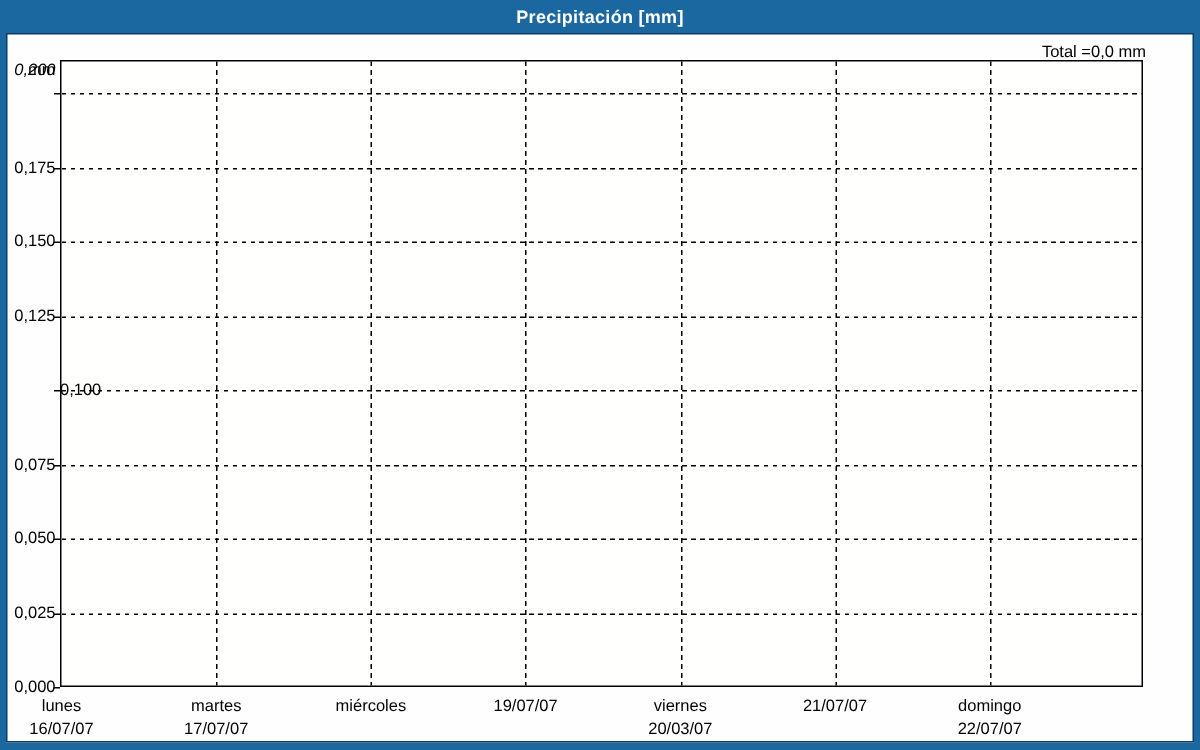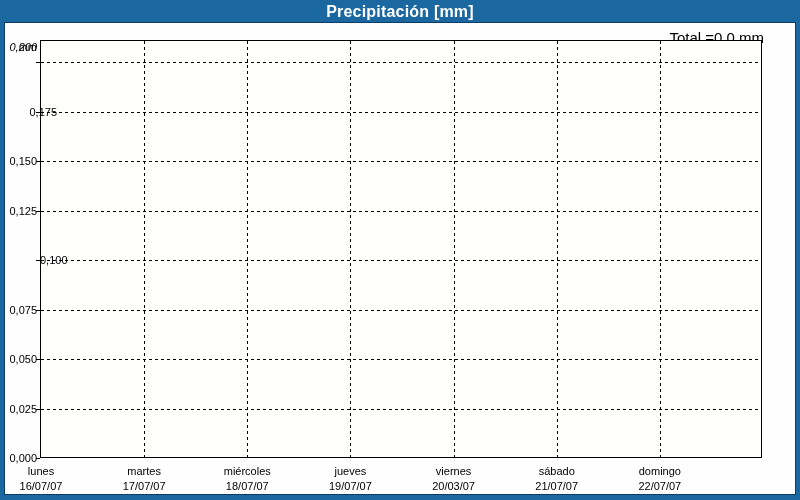--- a/index.html
+++ b/index.html
@@ -6,32 +6,32 @@
   *{box-sizing:border-box;}
   .frame{
     position:relative;
     width:800px;height:500px;
     background:#1a689f;
     font-family:"Liberation Sans", sans-serif;
     overflow:hidden;
   }
   .titlebar{
     position:absolute;top:0;left:0;right:0;height:22px;
-    color:#ffffff;font-weight:bold;font-size:16px;
+    color:#ffffff;font-weight:bold;font-size:12px;
     text-align:center;line-height:23px;
     letter-spacing:0.2px;
   }
   .panel{
     position:absolute;left:4px;top:22px;right:4px;bottom:5px;
     background:#fdfefd;
     border:1px solid #0d3d66;
   }
   .total-label{
     position:absolute;top:6px;left:35px;width:724px;
-    text-align:right;font-size:15px;color:#000;
+    text-align:right;font-size:11px;color:#000;
   }
   .unit-label{
     position:absolute;top:18px;left:0;width:32px;
     text-align:right;font-size:11px;color:#000;
   }
   .plot{
     position:absolute;left:35px;top:17px;width:722px;height:418px;
     border:1px solid #000000;
     background:#fffffe;
   }
@@ -84,50 +84,47 @@
         <div class="ytick" style="top: 417px;"></div>
         <div class="vgrid" style="left: 103px;"></div>
         <div class="vgrid" style="left: 206px;"></div>
         <div class="vgrid" style="left: 309px;"></div>
         <div class="vgrid" style="left: 413px;"></div>
         <div class="vgrid" style="left: 516px;"></div>
         <div class="vgrid" style="left: 619px;"></div>
       </div>
     <div id="labels-layer">
         <div class="y-label" style="top: 18px; font-style: italic;">0,200</div>
-        <div class="y-label" style="top: 83px; margin-left: 20px;">0,175</div>
+        <div class="y-label" style="top: 83px;">0,175</div>
         <div class="y-label" style="top: 132px;">0,150</div>
         <div class="y-label" style="top: 182px;">0,125</div>
         <div class="y-label" style="top: 231px; padding-left: 35px;">0,100</div>
         <div class="y-label" style="top: 281px;">0,075</div>
         <div class="y-label" style="top: 330px;">0,050</div>
         <div class="y-label" style="top: 380px;">0,025</div>
         <div class="y-label" style="top: 429px;">0,000</div>
         <div class="x-label" style="left: 36px;">
           <div>lunes</div>
           <div>16/07/07</div>
         </div>
         <div class="x-label" style="left: 139.143px;">
           <div>martes</div>
           <div>17/07/07</div>
         </div>
         <div class="x-label" style="left: 242.286px;">
           <div>miércoles</div>
-          <div>18/07/07</div>
         </div>
         <div class="x-label" style="left: 345.429px;">
-          <div>jueves</div>
           <div>19/07/07</div>
         </div>
         <div class="x-label" style="left: 448.571px;">
           <div>viernes</div>
           <div>20/03/07</div>
         </div>
         <div class="x-label" style="left: 551.714px;">
-          <div>sábado</div>
           <div>21/07/07</div>
         </div>
         <div class="x-label" style="left: 654.857px;">
           <div>domingo</div>
           <div>22/07/07</div>
         </div>
       </div>
   </div>
 </div>
 

